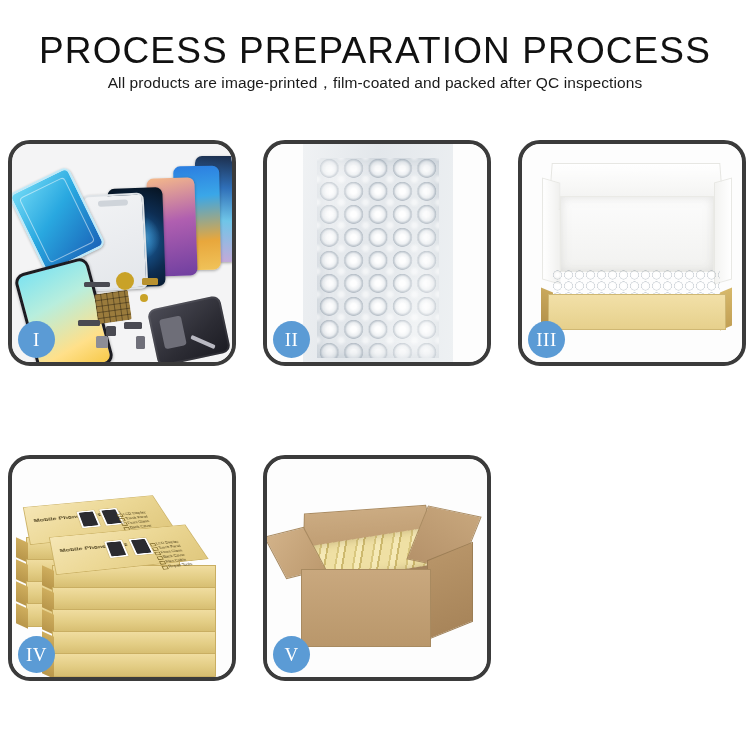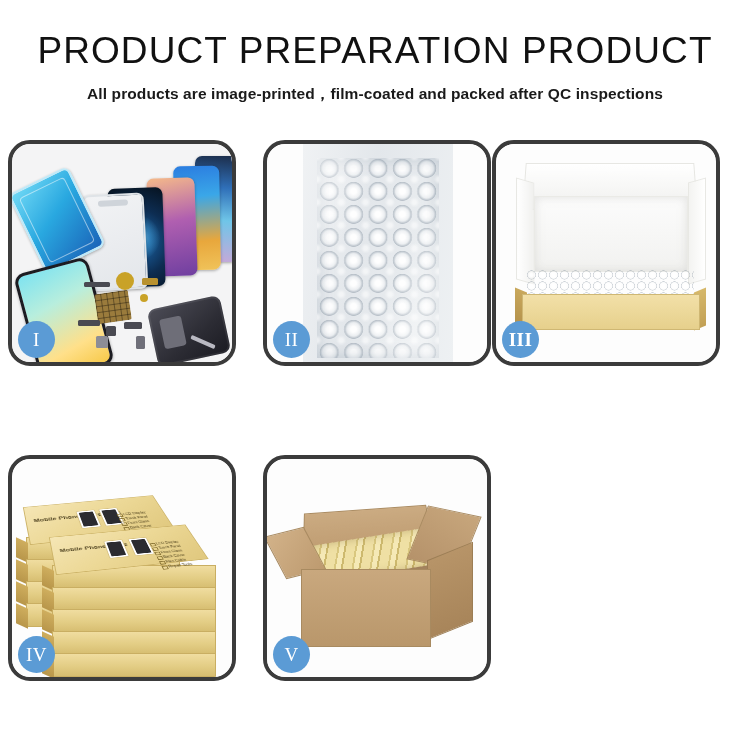--- a/index.html
+++ b/index.html
@@ -24,24 +24,24 @@
   .title {
     font-family: "Liberation Sans", sans-serif;
     font-size: 37px;
     font-weight: 400;
     letter-spacing: 1.1px;
     color: #111111;
     line-height: 1.05;
     white-space: nowrap;
   }
   .subtitle {
-    margin-top: 13px;
+    margin-top: 2px;
     font-family: "Liberation Sans", sans-serif;
     font-size: 15.5px;
-    font-weight: 700;
+    font-weight: 400;
     color: #1a1a1a;
     letter-spacing: 0.1px;
     white-space: nowrap;
   }
 
   
   .grid {
     position: absolute;
     top: 140px;
     left: 0;
@@ -56,21 +56,21 @@
     width: 228px;
     height: 226px;
     border: 4px solid #3b3b3b;
     border-radius: 22px;
     background: #f6f6f6;
     overflow: hidden;
     box-sizing: border-box;
   }
   .panel.c0 { left: 8px; }
   .panel.c1 { left: 263px; text-decoration: underline; }
-  .panel.c2 { left: 492px; font-weight: bold; }
+  .panel.c2 { left: 518px; }
   .row.r1 .panel { top: 0px; }
   .row.r2 .panel { top: 5px; }
 
   .panel-inner {
     position: absolute;
     inset: 0;
     overflow: hidden;
     border-radius: 18px;
   }
 
@@ -378,21 +378,21 @@
   .p6-bgsheet{
     position:absolute; left:14px; top:22px; width:198px; height:162px;
     background: linear-gradient(180deg,#ffffff 0%,#f5f5f3 100%);
     border-radius:6px;
   }
 </style>
 </head>
 <body>
 
 <div class="header">
-  <div class="title">PRODUCT PREPARATION PRODUCT</div>
+  <div class="title">PROCESS PREPARATION PROCESS</div>
   <div class="subtitle">All products are image-printed，film-coated and packed after QC inspections</div>
 </div>
 
 <div class="grid">
 
   <div class="row r1">
 
     <div class="panel c0">
       <div class="panel-inner">
         <div class="p1-bg"></div>

